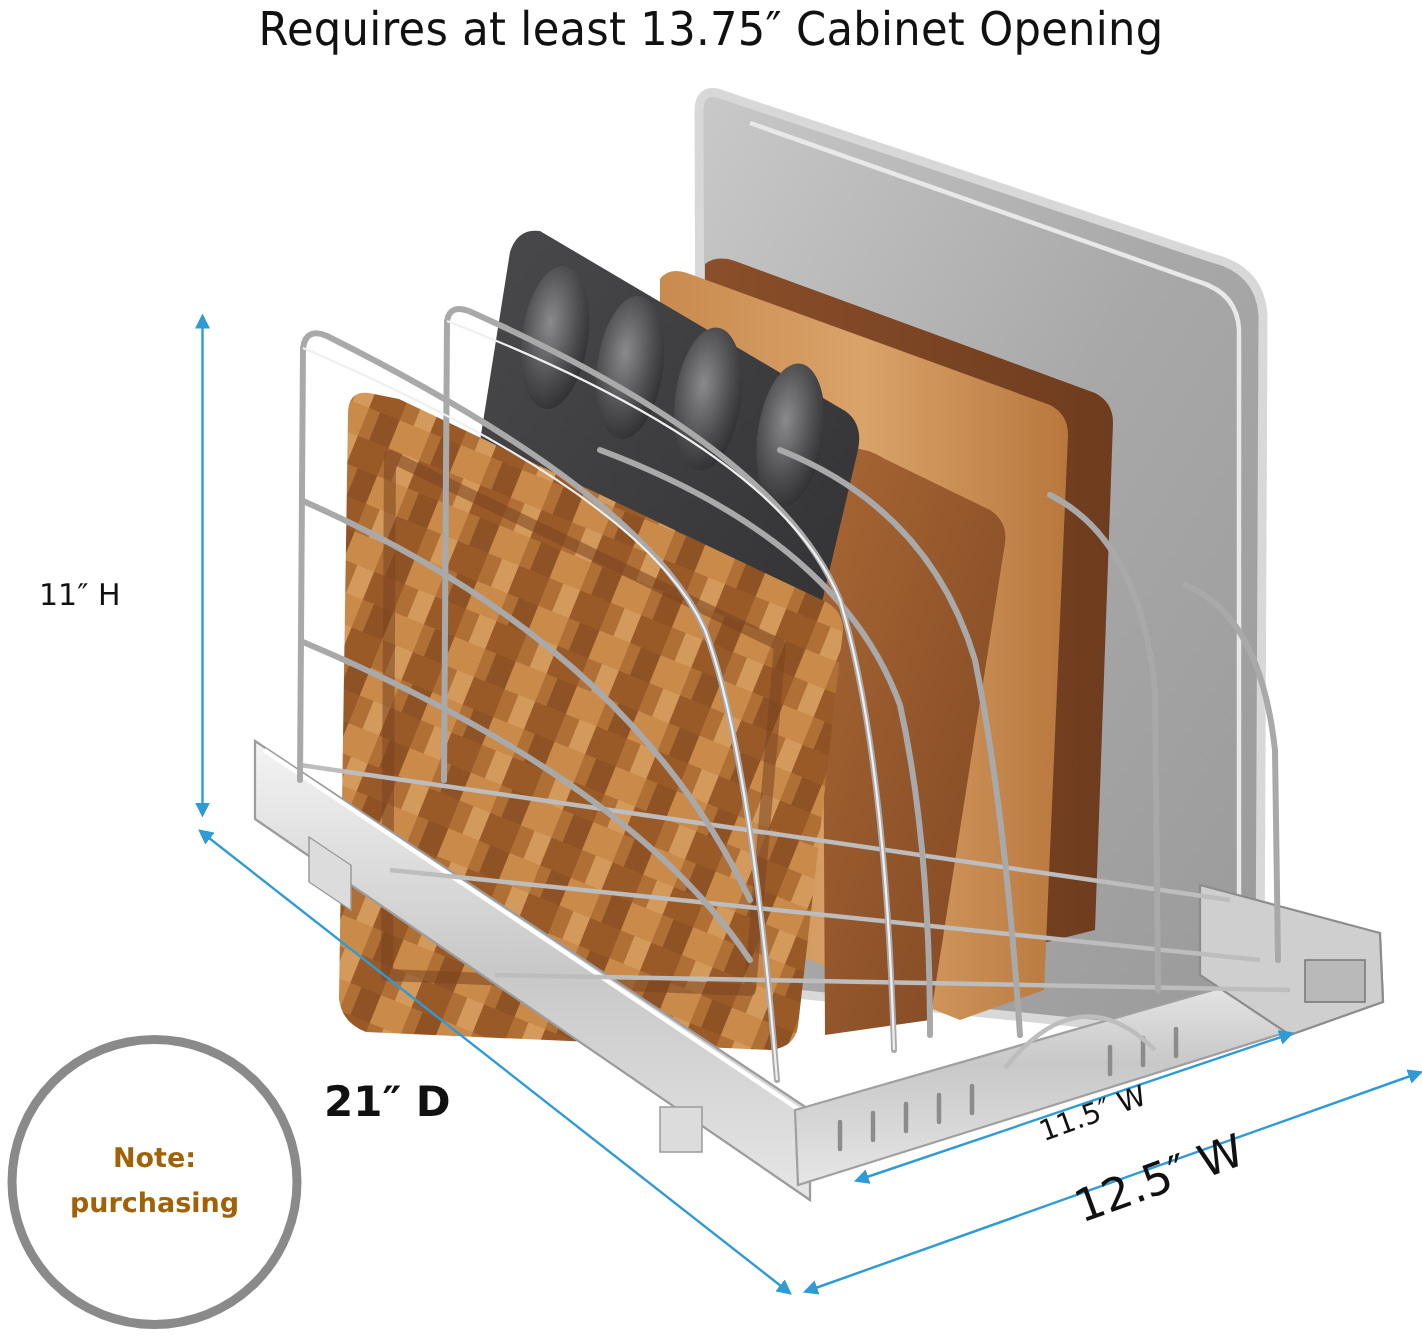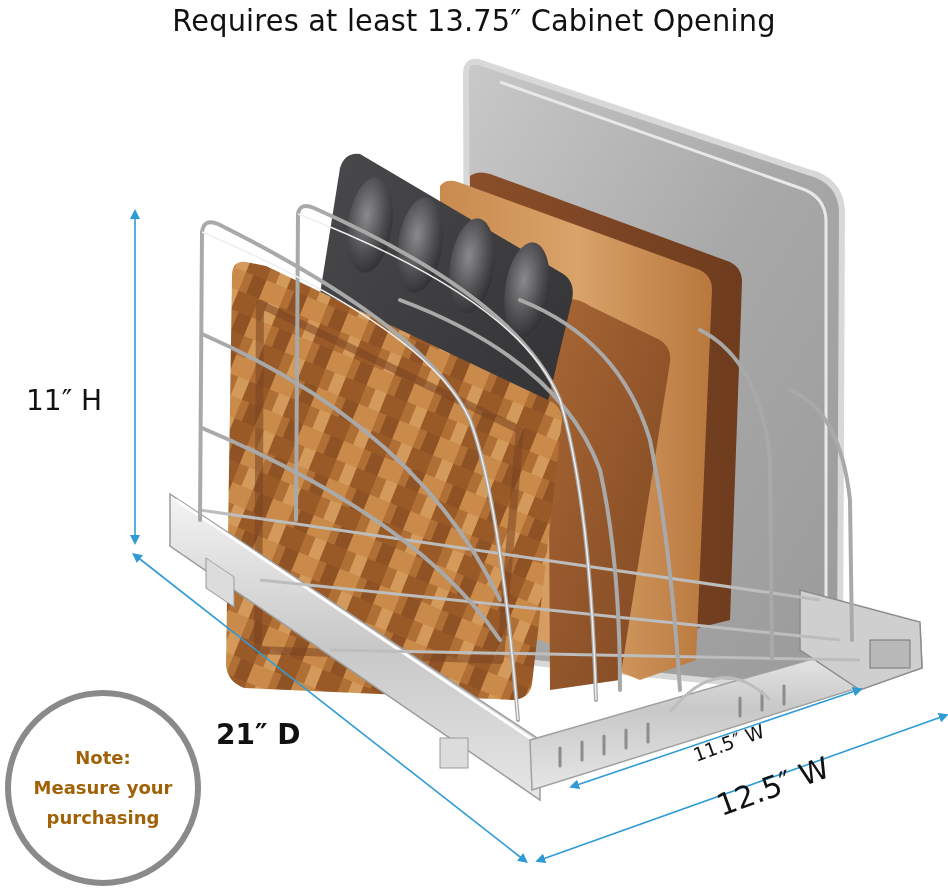--- a/index.html
+++ b/index.html
@@ -4,21 +4,21 @@
 <style>
   html, body { margin: 0; padding: 0; background: #ffffff; }
   body { width: 948px; height: 896px; position: relative; overflow: hidden; font-family: "DejaVu Sans", sans-serif; }
   .headline {
     position: absolute; left: 0; top: 0; width: 948px; height: 44px;
     text-align: center; font-family: "DejaVu Sans", sans-serif; font-size: 31px; line-height: 40px;
     color: #111111; letter-spacing: 0.2px; transform: scaleX(0.93); transform-origin: 474px 20px;
   }
   .scene { position: absolute; left: 0; top: 0; width: 948px; height: 896px; }
   .dim-label { position: absolute; font-family: "DejaVu Sans", sans-serif; color: #111111; white-space: nowrap; }
-  .dim-h { left: 26px; top: 384px; font-size: 28px; }
+  .dim-h { left: 26px; top: 384px; font-size: 20px; }
   .dim-d { left: 216px; top: 718px; font-size: 28px; font-weight: bold; }
   .dim-w-inner { left: 690px; top: 745px; font-size: 19px; transform: rotate(-20deg); transform-origin: left top; }
   .dim-w-outer { left: 712px; top: 790px; font-size: 30px; transform: rotate(-20deg); transform-origin: left top; }
   .note {
     position: absolute; left: 5px; top: 690px; width: 196px; height: 196px; border-radius: 50%;
     border: 6px solid #8a8a8a; box-sizing: border-box; background: #ffffff;
     display: flex; flex-direction: column; align-items: center; justify-content: center;
   }
   .note span { display: block; color: #a16207; font-family: "DejaVu Sans", sans-serif; font-weight: bold; font-size: 18px; line-height: 30px; text-align: center; }
 </style>
@@ -151,15 +151,14 @@
   </g>
 </svg>
 
 <div class="dim-label dim-h">11″  H</div>
 <div class="dim-label dim-d">21″  D</div>
 <div class="dim-label dim-w-inner">11.5″  W</div>
 <div class="dim-label dim-w-outer">12.5″  W</div>
 
 <div class="note">
   <span>Note:</span>
-  <span>Measure your</span>
   <span>purchasing</span>
 </div>
 
 </body></html>

